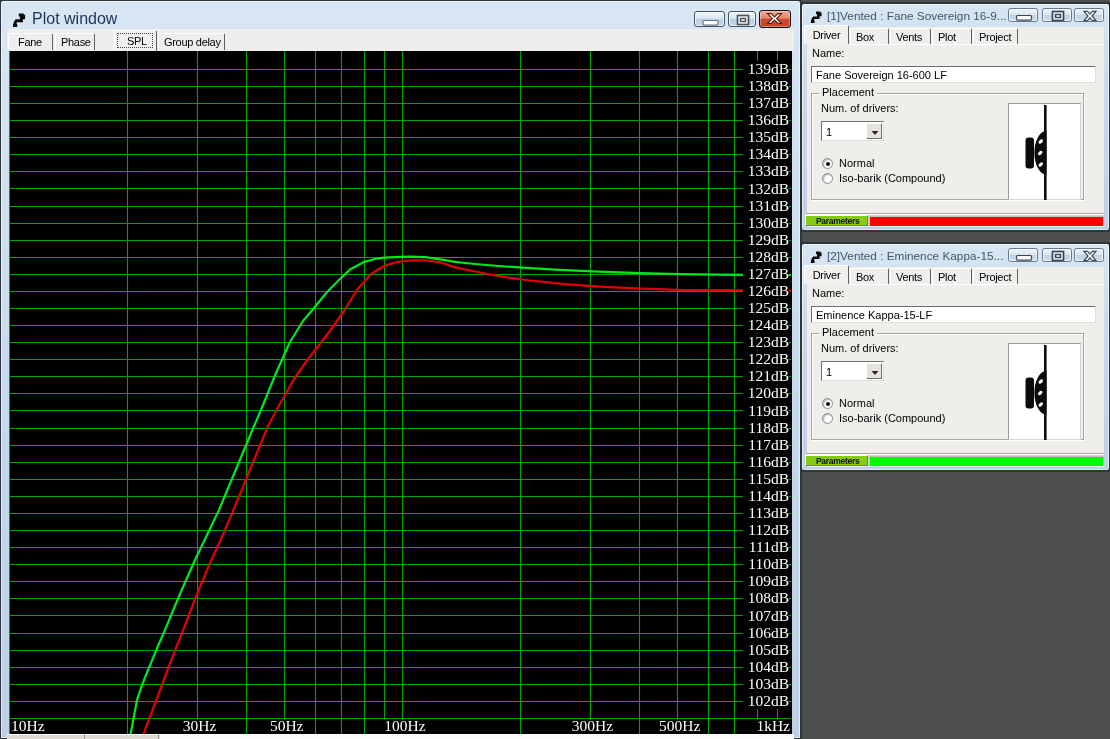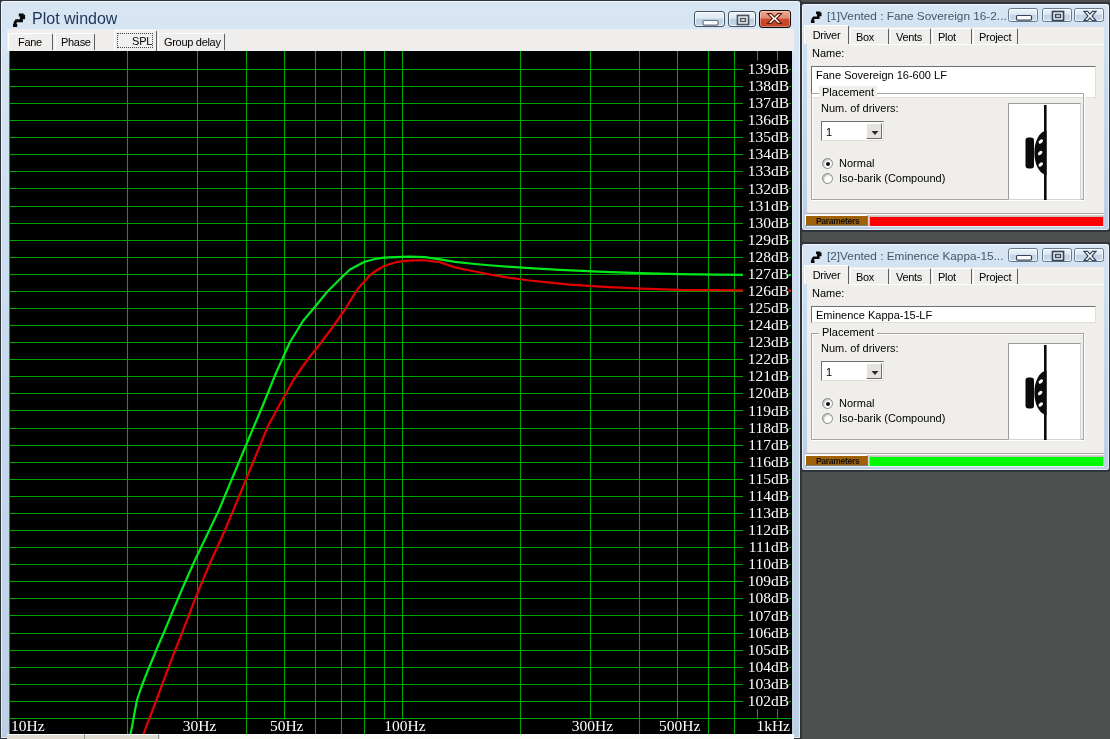--- a/index.html
+++ b/index.html
@@ -25,21 +25,21 @@
 .lbl { position:absolute; font-size:11px; color:#000; white-space:nowrap; }
 .field { position:absolute; background:#fff; font-size:11px; color:#000;
   border:1px solid #6e6e6e; border-bottom-color:#e2dfda; border-right-color:#e2dfda;
   white-space:nowrap; overflow:hidden; }
 .group { position:absolute; border:1px solid #a8a5a0; box-shadow:1px 1px 0 #fff, inset 1px 1px 0 #fff; }
 .combobtn { position:absolute; background:#e6e3de; border:1px solid #fff;
   border-right-color:#6f6f6f; border-bottom-color:#6f6f6f; }
 .radio { position:absolute; width:11px; height:11px; border-radius:50%; background:#fff;
   border:1px solid #8a8a8a; box-shadow:inset 1px 1px 1.5px rgba(0,0,0,.3); }
 .rdot { position:absolute; left:3px; top:3px; width:4px; height:4px; border-radius:50%; background:#111; }
-.spanel { position:absolute; background:#a16207; border:1px solid #fff; border-right-color:#7a7a7a;
+.spanel { position:absolute; background:#84cc16; border:1px solid #fff; border-right-color:#7a7a7a;
   border-bottom-color:#7a7a7a; font-size:8.5px; font-weight:bold; color:#111; padding-left:10px; line-height:10px; letter-spacing:-0.3px;
   font-style:normal; }
 </style></head>
 <body>
 
 <div class="pwin"></div>
 
 <div style="position:absolute;left:12px;top:12px;width:14px;height:15px"><svg width="14" height="15" viewBox="0 0 14 15">
 <path d="M1 13.4 h4.2 M3.1 13.8 v-3 l1.3-2 h5 v-5.2 M6.8 3.1 h4.9 M11.6 2.8 v4.4" stroke="#0a0a0a" stroke-width="3" fill="none"></path>
 </svg></div>
@@ -54,21 +54,21 @@
 <div class="pbtn" style="left:759px;top:10px;width:32px;height:18px;border:1.5px solid #140d0b;background:linear-gradient(180deg,#eda794 0%,#e08a6f 45%,#ce4a2e 50%,#c04426 100%);box-shadow:inset 0 0 0 1px rgba(255,255,255,.35)">
 <svg width="29" height="15">
       <path d="M7.5 2.6 L11.2 2.6 L14.5 6 L17.8 2.6 L21.5 2.6 L16.6 7.5 L21.5 12.4 L17.8 12.4 L14.5 9 L11.2 12.4 L7.5 12.4 L12.4 7.5 Z" fill="#fdfdfd" stroke="#581f12" stroke-width="1.1"></path>
     </svg>
 </div>
 
 <div style="position:absolute;left:7px;top:29px;width:787px;height:22px;background:#f0eeec"></div>
 <div class="tab" style="left:8px;top:33px;width:45px;height:17px;line-height:17px;padding-left:9px">Fane</div>
 <div class="tab" style="left:55px;top:33px;width:40px;height:17px;line-height:17px">Phase plot</div>
 <div class="tab seltab" style="left:114px;top:30px;width:43px;height:21px">
-    <div style="position:absolute;left:2px;top:2px;right:3px;bottom:3px;border:1px dotted #444;text-align:right;padding-left:4px;line-height:14px">SPL</div>
+    <div style="position:absolute;left:2px;top:2px;right:3px;bottom:3px;border:1px dotted #444;text-align:center;padding-left:4px;line-height:14px">SPL</div>
   </div>
 <div class="tab" style="left:158px;top:33px;width:67px;height:17px;line-height:17px">Group delay</div>
 
 <svg style="position:absolute;left:9px;top:51px" width="783" height="683" viewBox="9 51 783 683">
 <rect x="9" y="51" width="783" height="683" fill="#000"></rect>
 <line x1="9.5" y1="51" x2="9.5" y2="734" stroke="#00a400" stroke-width="1.1"></line>
 <line x1="127.5" y1="51" x2="127.5" y2="734" stroke="#00a400" stroke-width="1.1"></line>
 <line x1="197.5" y1="51" x2="197.5" y2="734" stroke="#00a400" stroke-width="1.1"></line>
 <line x1="246.5" y1="51" x2="246.5" y2="734" stroke="#00a400" stroke-width="1.1"></line>
 <line x1="284.5" y1="51" x2="284.5" y2="734" stroke="#00a400" stroke-width="1.1"></line>
@@ -220,21 +220,21 @@
 
 <div style="position:absolute;left:7px;top:734px;width:787px;height:5px;background:#dedacf;border-top:1px solid #fff"></div>
 <div style="position:absolute;left:84px;top:734px;width:1px;height:5px;background:#9a9a9a"></div>
 <div style="position:absolute;left:158px;top:734px;width:1px;height:5px;background:#9a9a9a"></div>
 <div style="position:absolute;left:160px;top:735px;width:634px;height:4px;background:#fbfbfa"></div>
 
 <div class="cwin" style="left:800px;top:2px"></div>
 <div style="position:absolute;left:810px;top:10px;width:12px;height:13px;transform:scale(0.88);transform-origin:top left"><svg width="14" height="15" viewBox="0 0 14 15">
 <path d="M1 13.4 h4.2 M3.1 13.8 v-3 l1.3-2 h5 v-5.2 M6.8 3.1 h4.9 M11.6 2.8 v4.4" stroke="#0a0a0a" stroke-width="3" fill="none"></path>
 </svg></div>
-<div class="ttext" style="left:827px;top:9px;width:181px;color:#42566c">[1]Vented : Fane Sovereign 16-2...</div>
+<div class="ttext" style="left:827px;top:9px;width:181px;color:#42566c">[1]Vented : Fane Sovereign 16-9...</div>
 <div class="mbtn" style="left:1008px;top:8px;width:30px;height:14px">
     <svg width="30" height="14">
       <rect x="7.5" y="6.5" width="15" height="4.6" rx="1" fill="#fdfdfd" stroke="#38455c" stroke-width="1.2"></rect>
     </svg>
   </div>
 <div class="mbtn" style="left:1042px;top:8px;width:30px;height:14px">
     <svg width="30" height="14">
       <rect x="9.5" y="2.5" width="11" height="9" fill="#fdfdfd" stroke="#38455c" stroke-width="1.7"></rect>
       <rect x="12.5" y="5.5" width="5" height="3" fill="none" stroke="#38455c" stroke-width="1.5"></rect>
     </svg>
@@ -245,21 +245,21 @@
     </svg>
   </div>
 <div style="position:absolute;left:807px;top:27px;width:297px;height:199px;background:#f0eeeb"></div>
 <div class="tab seltab" style="left:804px;top:25px;width:45px;height:19px;line-height:19px;text-align:center;padding-left:0">Driver</div>
 <div class="tab" style="left:850px;top:28px;width:39px;height:16px;line-height:16px">Box</div>
 <div class="tab" style="left:890px;top:28px;width:41px;height:16px;line-height:16px">Vents</div>
 <div class="tab" style="left:932px;top:28px;width:40px;height:16px;line-height:16px">Plot</div>
 <div class="tab" style="left:973px;top:28px;width:45px;height:16px;line-height:16px">Project</div>
 <div style="position:absolute;left:849px;top:44px;width:255px;height:1px;background:#fff"></div>
 <div class="lbl" style="left:812px;top:47px">Name:</div>
-<div class="field" style="left:811px;top:66px;width:285px;height:32px;line-height:17px;padding-left:4px">Fane Sovereign 16-600 LF</div>
+<div class="field" style="left:811px;top:66px;width:285px;height:17px;line-height:17px;padding-left:4px">Fane Sovereign 16-600 LF</div>
 <div class="group" style="left:811px;top:93px;width:273px;height:107px"></div>
 <div class="lbl" style="left:819px;top:86px;background:#f0eeeb;padding:0 3px">Placement</div>
 <div class="lbl" style="left:821px;top:102px">Num. of drivers:</div>
 <div class="field" style="left:821px;top:121px;width:63px;height:20px;line-height:20px;padding-left:4px">1</div>
 <div class="combobtn" style="left:866px;top:123px;width:16px;height:16px"><svg width="16" height="17">
       <path d="M4.5 7 L11.5 7 L8 11 Z" fill="#2a2a2a"></path>
     </svg></div>
 <div class="radio" style="left:822px;top:158px">
     <div class="rdot"></div>
   </div>

